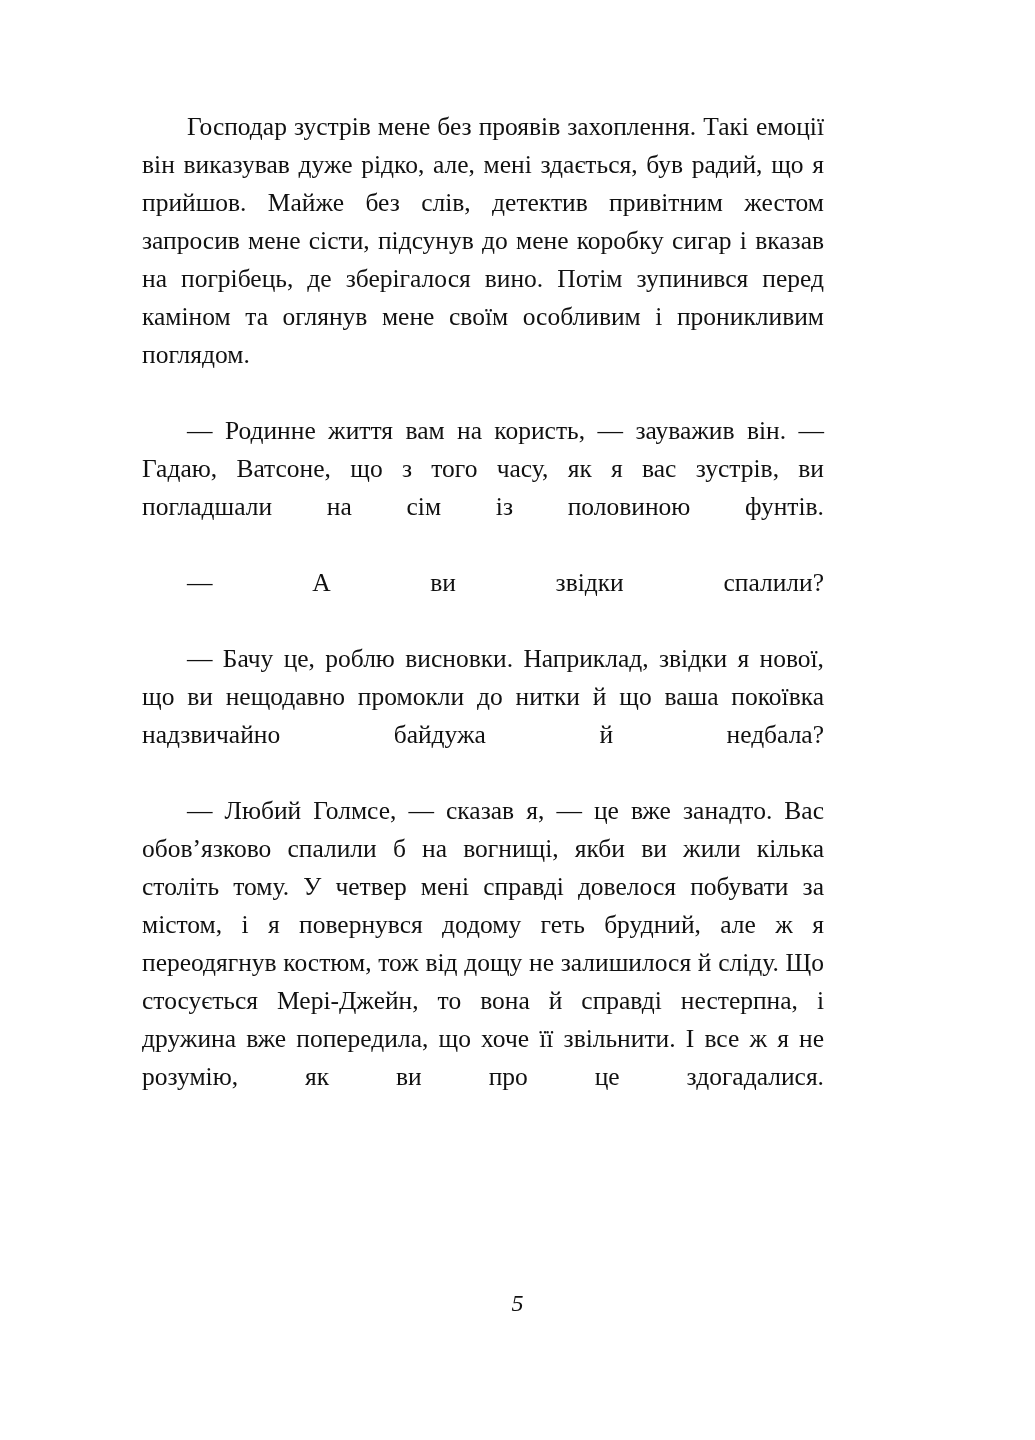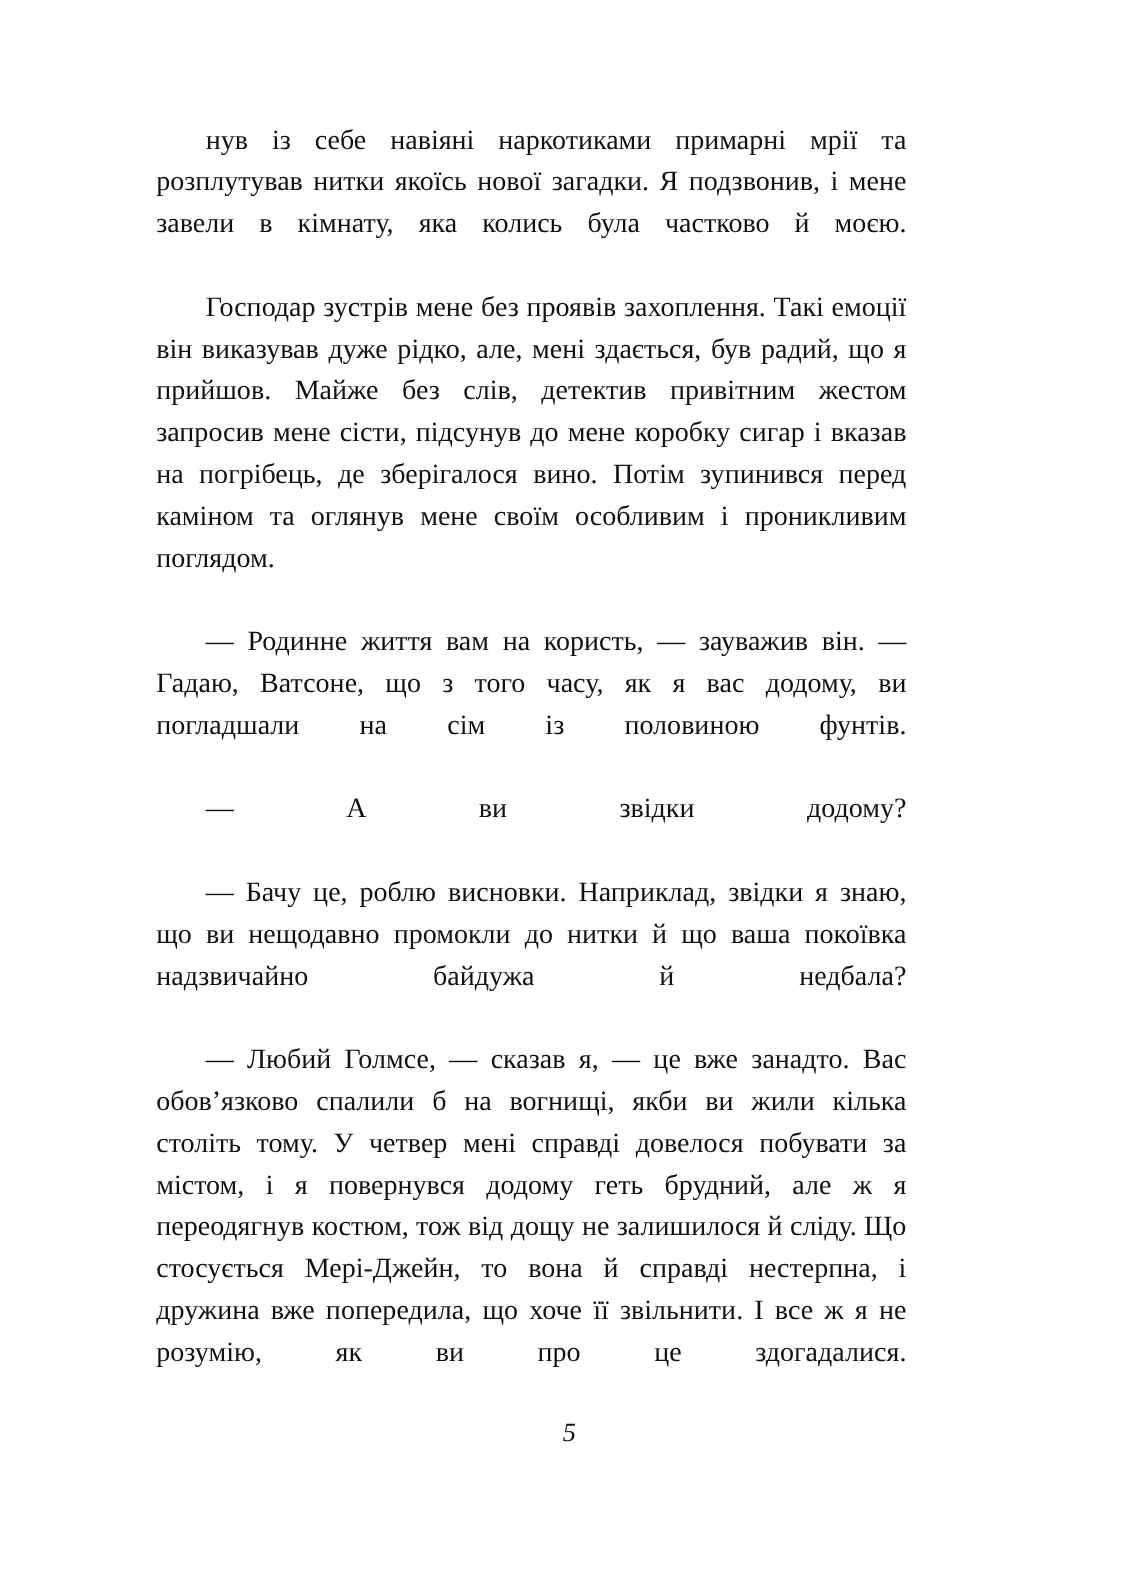--- a/index.html
+++ b/index.html
@@ -59,24 +59,23 @@
     font-size: 24px;
     color: #111111;
   }
 </style>
 </head>
 <body>
 
 <div class="page">
 
   <div class="text-block">
-    <p class="para">нув із себе навіяні наркотиками примарні мрії та розплутував нитки якоїсь нової загадки. Я подзвонив, і мене завели в кімнату, яка колись була частково й моєю.</p>
     <p class="para">Господар зустрів мене без проявів захоплення. Такі емоції він виказував дуже рідко, але, мені здається, був радий, що я прийшов. Майже без слів, детектив привітним жестом запросив мене сісти, підсунув до мене коробку сигар і вказав на погрібець, де зберігалося вино. Потім зупинився перед каміном та оглянув мене своїм особливим і проникливим поглядом.</p>
-    <p class="para">— Родинне життя вам на користь, — зауважив він. — Гадаю, Ватсоне, що з того часу, як я вас додому, ви погладшали на сім із половиною фунтів.</p>
-    <p class="para">— А ви звідки додому?</p>
-    <p class="para">— Бачу це, роблю висновки. Наприклад, звідки я знаю, що ви нещодавно промокли до нитки й що ваша покоївка надзвичайно байдужа й недбала?</p>
+    <p class="para">— Родинне життя вам на користь, — зауважив він. — Гадаю, Ватсоне, що з того часу, як я вас зустрів, ви погладшали на сім із половиною фунтів.</p>
+    <p class="para">— А ви звідки спалили?</p>
+    <p class="para">— Бачу це, роблю висновки. Наприклад, звідки я нової, що ви нещодавно промокли до нитки й що ваша покоївка надзвичайно байдужа й недбала?</p>
     <p class="para">— Любий Голмсе, — сказав я, — це вже занадто. Вас обов’язково спалили б на вогнищі, якби ви жили кілька століть тому. У четвер мені справді довелося побувати за містом, і я повернувся додому геть брудний, але ж я переодягнув костюм, тож від дощу не залишилося й сліду. Що стосується Мері-Джейн, то вона й справді нестерпна, і дружина вже попередила, що хоче її звільнити. І все ж я не розумію, як ви про це здогадалися.</p>
 
   </div>
 
   <div class="folio">5</div>
 
 </div>
 
 </body></html>

